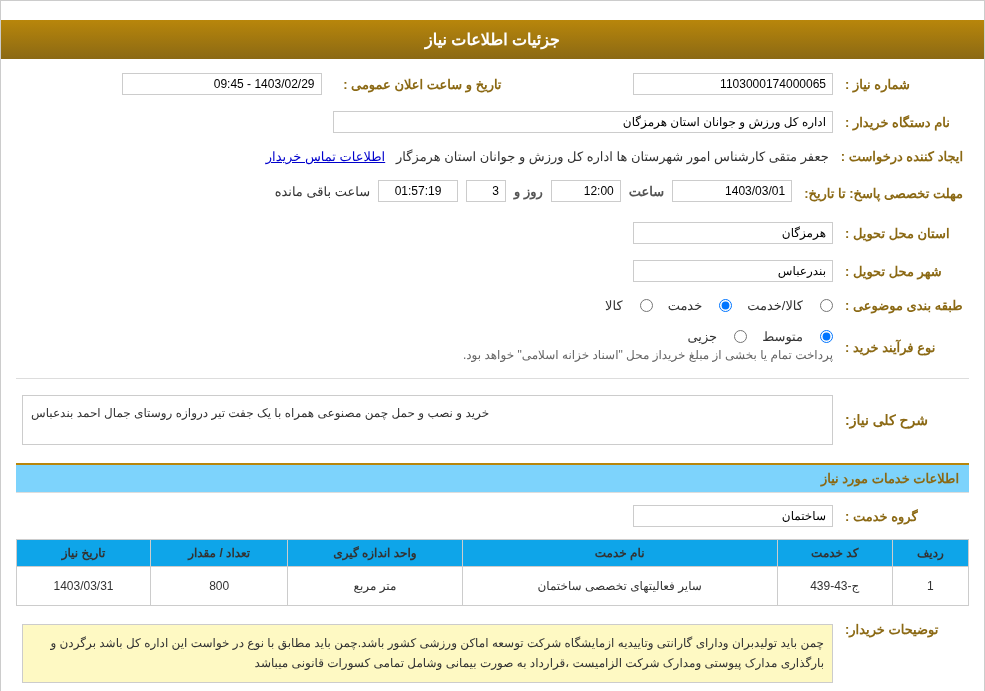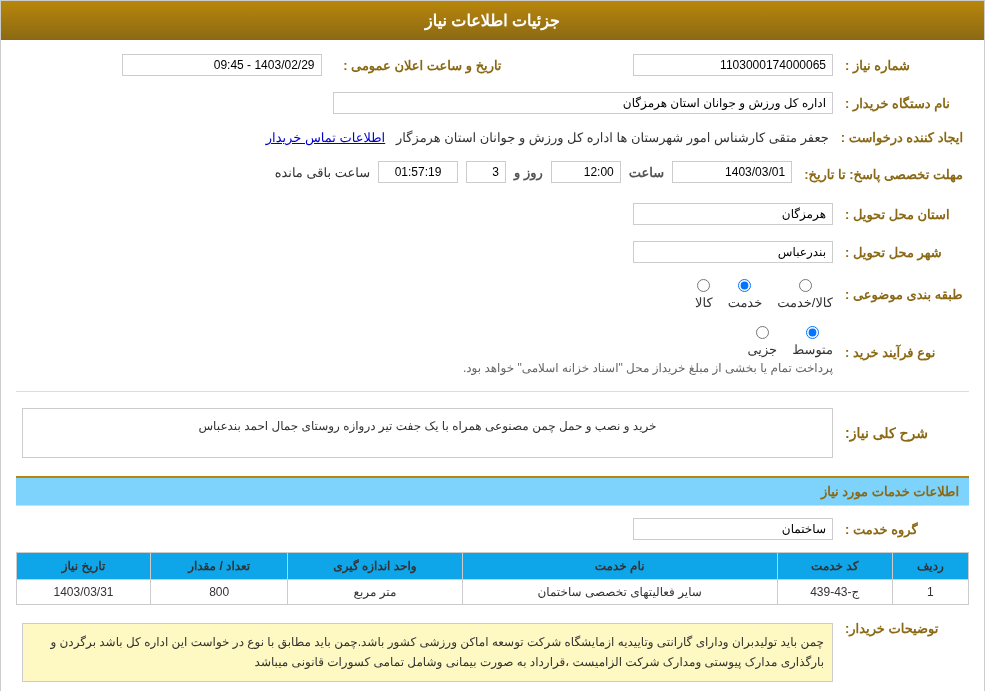--- a/index.html
+++ b/index.html
@@ -16,20 +16,21 @@
       background: #fff;
       border: 1px solid #ccc;
     }
     .header-bar {
       background: linear-gradient(to bottom, #b8860b, #8b6914);
       color: #fff;
       text-align: center;
       padding: 10px 15px;
       font-size: 16px;
       font-weight: bold;
+      margin-top: 19px;
     }
     .main-content {
       padding: 10px 15px;
     }
     .info-table {
       width: 100%;
       border-collapse: collapse;
       margin-bottom: 8px;
     }
     .info-table td {
@@ -79,40 +80,39 @@
     }
     .radio-group {
       display: flex;
       gap: 15px;
       align-items: center;
       direction: rtl;
     }
     .radio-label {
       display: flex;
       align-items: center;
-      gap: 3px;
+      gap: 17px;
       cursor: pointer;
-      flex-direction: column;
     }
     .note-text {
       color: #666;
       font-size: 12px;
       text-align: right;
       padding: 4px 0;
     }
     .blue-link {
       color: #0000cc;
       text-decoration: underline;
       cursor: pointer;
     }
     .description-box {
       border: 1px solid #ccc;
       background: #fff;
       padding: 8px;
-      text-align: center;
+      text-align: left;
       direction: rtl;
       min-height: 50px;
       font-size: 12px;
       line-height: 1.6;
       margin: 6px 0;
     }
     .services-table {
       width: 100%;
       border-collapse: collapse;
       margin: 8px 0;
@@ -120,21 +120,21 @@
     }
     .services-table th {
       background: #0ea5e9;
       border: 1px solid #ccc;
       padding: 6px 8px;
       text-align: center;
       font-weight: bold;
     }
     .services-table td {
       border: 1px solid #ccc;
-      padding: 5px 8px;
+      padding: 12px 8px;
       text-align: center;
     }
     .services-table tr:nth-child(even) {
       background: #f9f9f9;
     }
     .buyer-notes-box {
       border: 1px solid #ccc;
       background: #fef9c3;
       padding: 8px;
       text-align: right;

